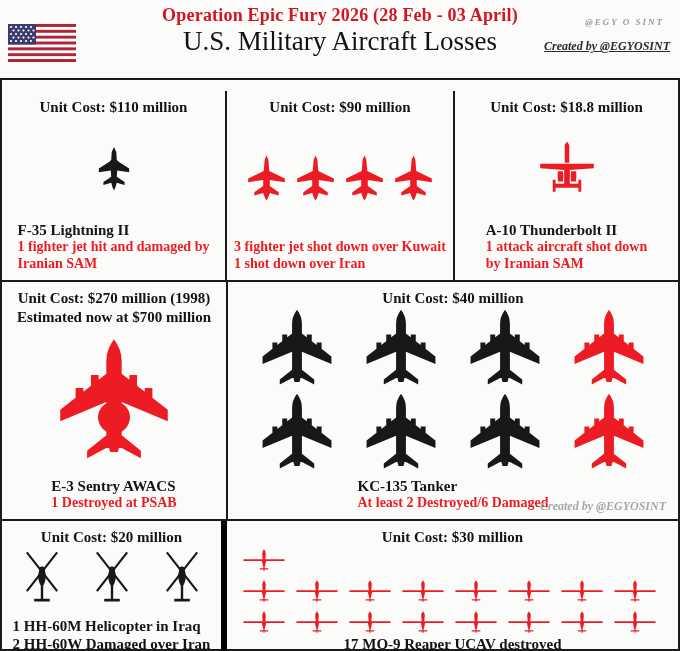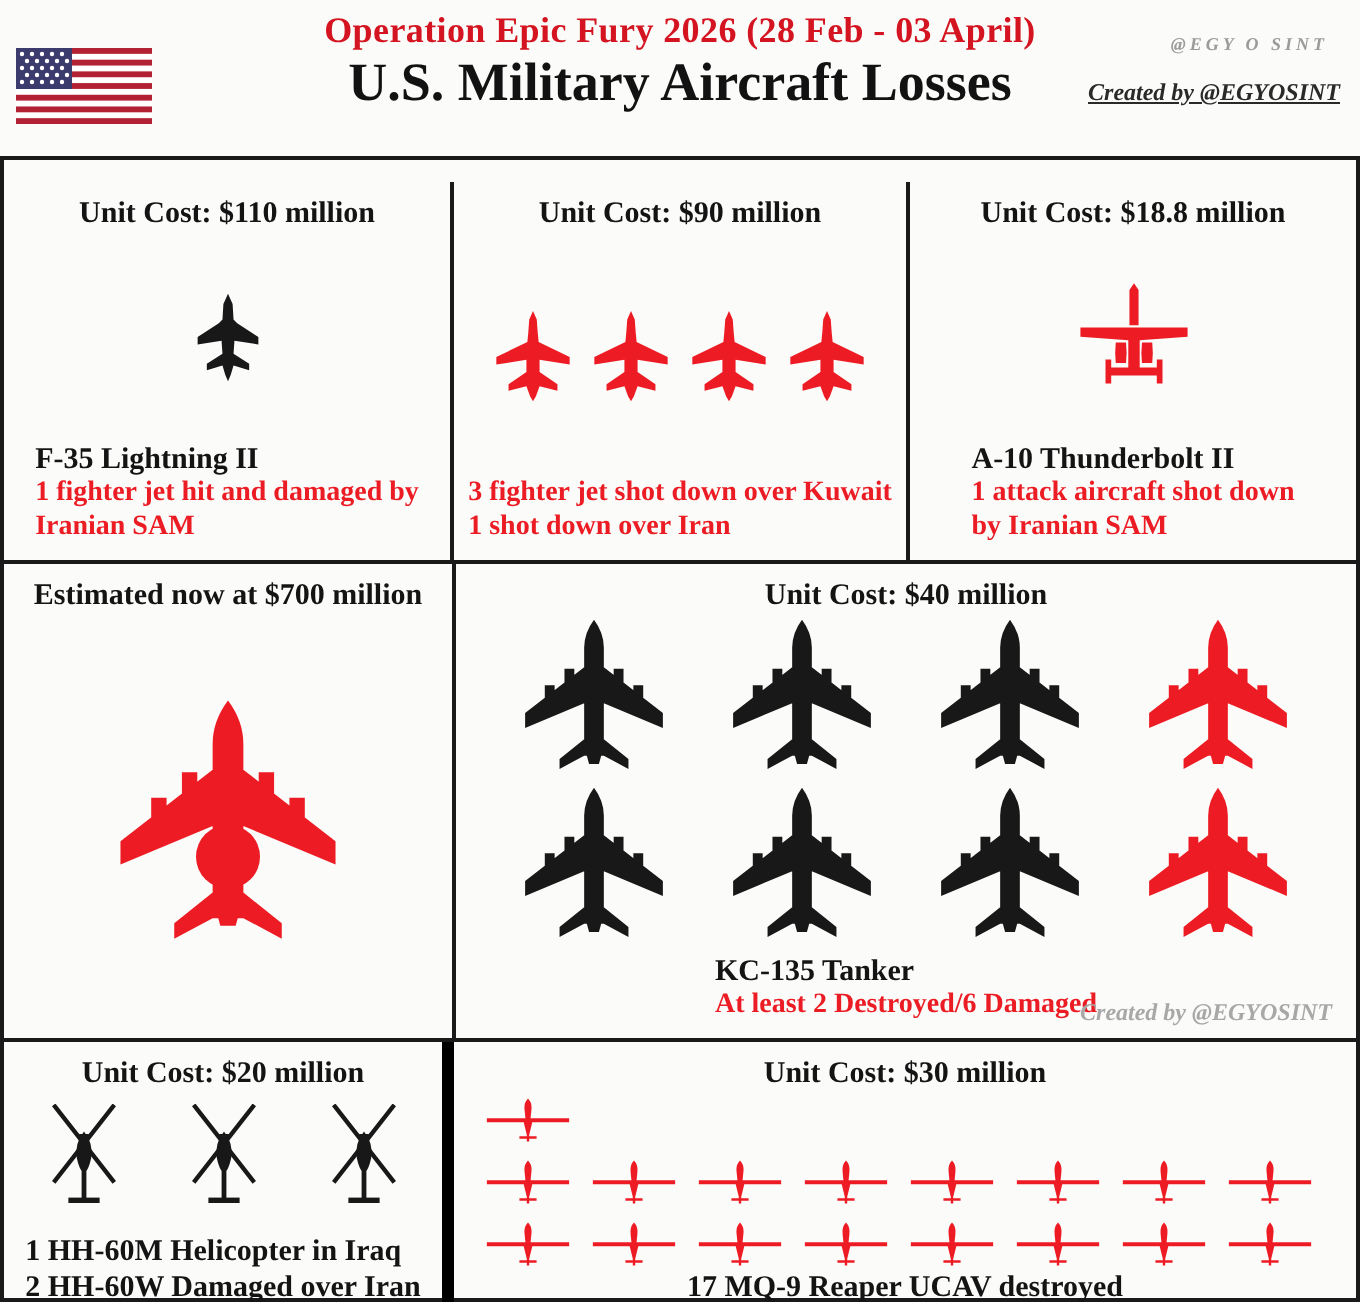--- a/index.html
+++ b/index.html
@@ -11,21 +11,21 @@
   }
   
   .header{position:relative;height:78px;}
   .flag{position:absolute;left:8px;top:24px;}
   .titles{text-align:center;padding-top:5px;}
   .title{
     font-size:18px;font-weight:bold;color:#d41420;line-height:1.15;
     letter-spacing:0.2px;
   }
   .subtitle{
-    font-size:27px;font-weight:bold;color:#121212;line-height:1.1;margin-top:1px;
+    font-size:27px;font-weight:normal;color:#121212;line-height:1.1;margin-top:1px;
   }
   .handle{
     position:absolute;right:16px;top:17px;
     color:#9b9b9b;font-size:9px;font-style:italic;font-weight:bold;letter-spacing:2px;
   }
   .credit{
     position:absolute;right:10px;top:39px;
     color:#2a2a2a;font-size:12px;font-style:italic;font-weight:bold;
     text-decoration:underline;
   }
@@ -221,29 +221,36 @@
 
         <span class="line note">1 attack aircraft shot down</span>
         <span class="line note">by Iranian SAM</span>
       </div>
     </div>
   </div>
 
   <div class="row row2">
     <div class="panel p4">
       <div class="cost">
+        <span class="line">Unit Cost: $270 million (1998)</span>
         <span class="line">Estimated now at $700 million</span>
       </div>
       <div class="icons">
           <div class="icon-row">
             <svg width="128" height="140" fill="#ed1c24">
               <use href="#sym-e3"></use>
             </svg>
           </div>
         </div>
+      <div class="caption">
+        <span class="line">E-3 Sentry AWACS</span>
+
+        <span class="line note">1 Destroyed at PSAB</span>
+
+      </div>
     </div>
     <div class="panel p5">
       <div class="cost">
         <span class="line">Unit Cost: $40 million</span>
 
       </div>
       <div class="icons">
           <div class="icon-row">
             <svg width="82" height="82" fill="#181818">
               <use href="#sym-kc135"></use>

